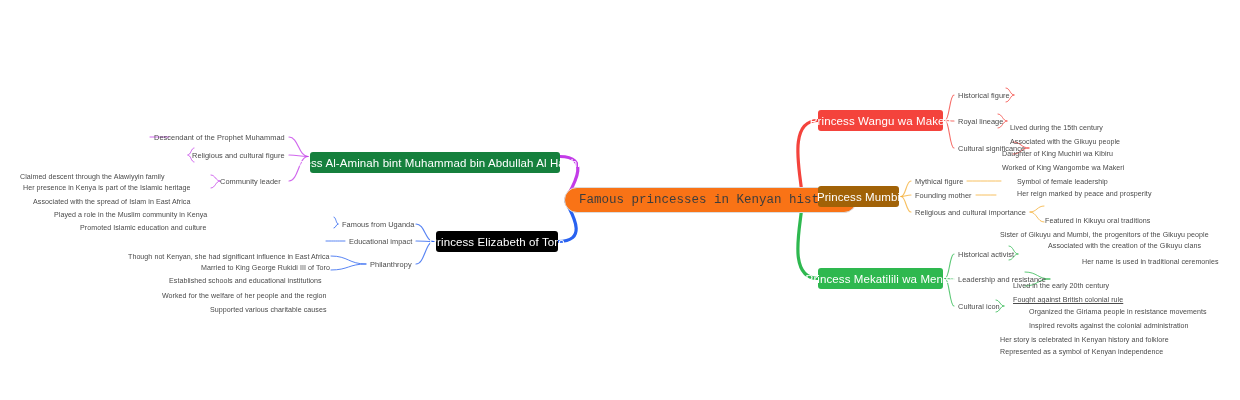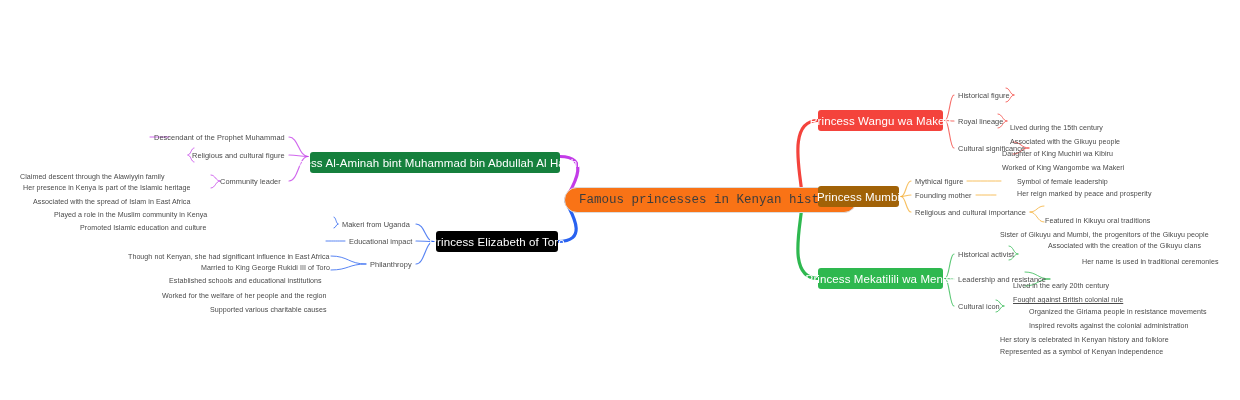--- a/index.html
+++ b/index.html
@@ -244,21 +244,21 @@
       <div class="node l3-node align-right" style="left: 54px; top: 169.5px; height: 11px;">
         <span>Played a role in the Muslim community in Kenya</span>
       </div>
       <div class="node l3-node align-right" style="left: 80px; top: 182.5px; height: 11px;">
         <span>Promoted Islamic education and culture</span>
       </div>
       <div class="node l1-node" style="left: 436px; top: 231px; width: 122px; height: 21px; background: #000000;">
         <span>Princess Elizabeth of Toro</span>
       </div>
       <div class="node l2-node align-right" style="left: 342px; top: 218px; height: 12px;">
-        <span>Makeri from Uganda</span>
+        <span>Famous from Uganda</span>
       </div>
       <div class="node l3-node align-right" style="left: 128px; top: 211.5px; height: 11px;">
         <span>Though not Kenyan, she had significant influence in East Africa</span>
       </div>
       <div class="node l3-node align-right" style="left: 201px; top: 222.5px; height: 11px;">
         <span>Married to King George Rukidi III of Toro</span>
       </div>
       <div class="node l2-node align-right" style="left: 349px; top: 235px; height: 12px;">
         <span>Educational impact</span>
       </div>

